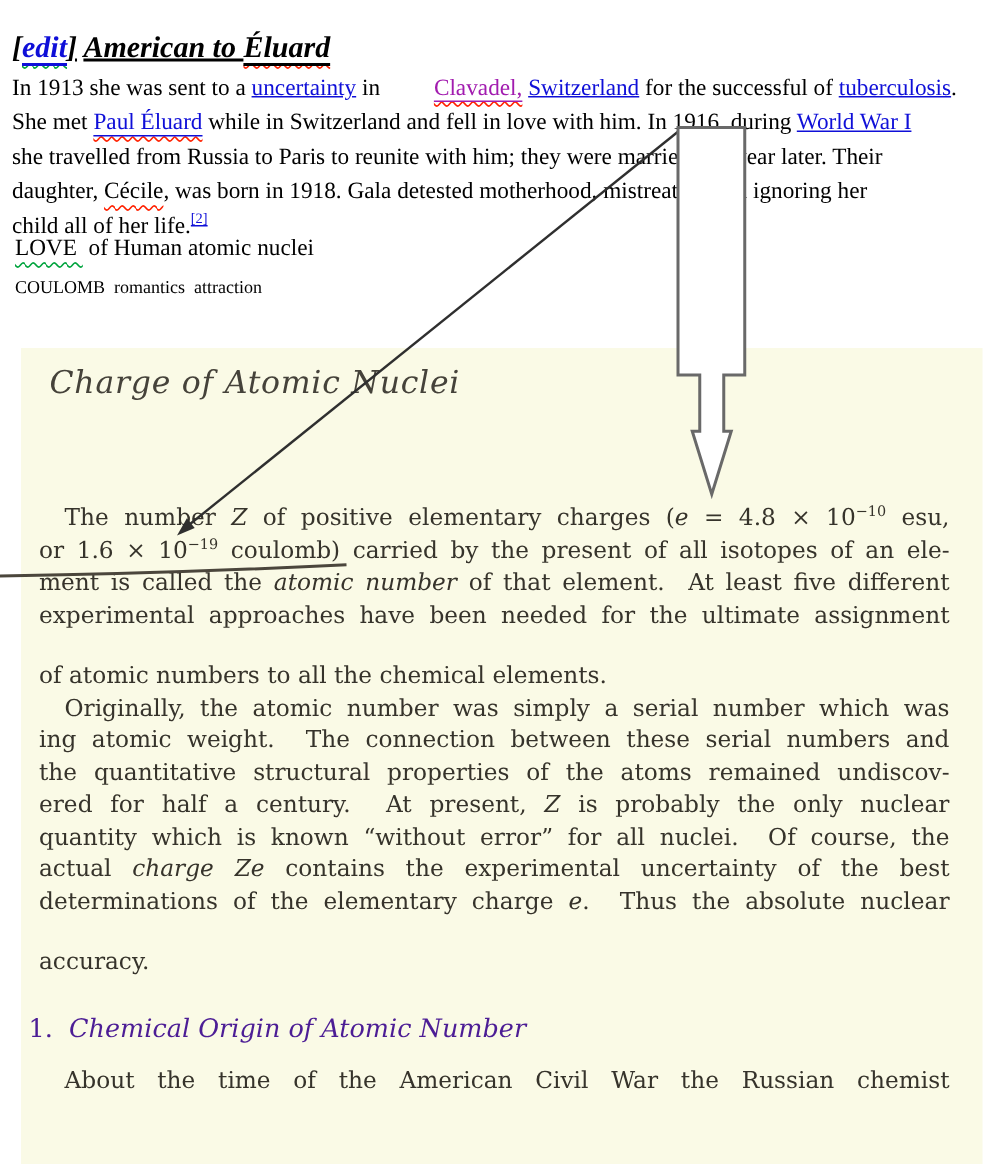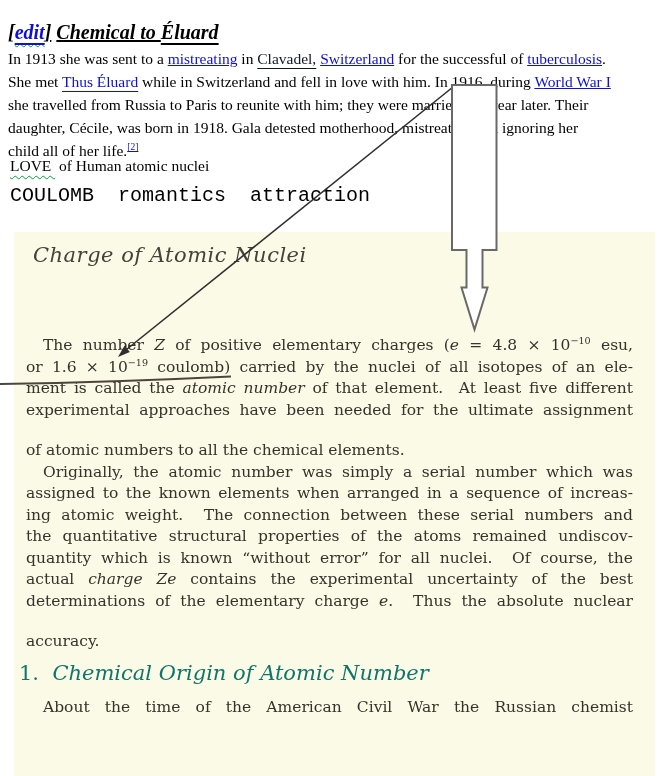--- a/index.html
+++ b/index.html
@@ -9,94 +9,94 @@
     font-family:"Liberation Serif",serif;
   }
   
   .h2{
     position:absolute;left:8px;top:4px;
     font-size:20px;font-weight:bold;font-style:italic;
     white-space:pre;
   }
   .u{text-decoration:underline;}
   .lnk{color:#0f0fd8;text-decoration:underline;}
-  .rlnk{color:#0f172a;text-decoration:underline;}
+  .rlnk{color:#a21caf;text-decoration:underline;margin-left:32px;}
   .sq-r{
-    text-decoration-style:wavy;
+    text-decoration:underline;text-decoration-style:wavy;
     text-decoration-color:#ff2000;text-decoration-thickness:1px;
     text-underline-offset:4px;text-decoration-skip-ink:none;
   }
   .sq-g{
     text-decoration:underline;text-decoration-style:wavy;
     text-decoration-color:#00a33c;text-decoration-thickness:1px;
     text-underline-offset:4px;text-decoration-skip-ink:none;
   }
   .sup{vertical-align:super;font-size:62%;line-height:0;}
   .i{font-style:italic;}
   .intro{position:absolute;left:8px;top:47px;font-size:15.5px;line-height:23px;}
   .tline{white-space:pre;}
   .note1{position:absolute;left:10px;top:157px;font-size:15.5px;white-space:pre;}
-  .note2{position:absolute;left:10px;top:184px;font-size:20px;white-space:pre;font-family:Liberation Mono, monospace;}
+  .note2{position:absolute;left:10px;top:184px;font-size:12px;white-space:pre;}
   
   .page{
     position:absolute;left:14px;top:232px;width:641px;height:544px;
     background:#fafae6;color:#36332b;
     font-family:"DejaVu Serif",serif;
   }
   .booktitle{
     position:absolute;left:19px;top:11px;
     font-style:italic;font-size:21px;color:#45423a;letter-spacing:.5px;
     white-space:pre;
   }
   .bookbody{position:absolute;left:12px;top:103px;width:607px;font-size:15.5px;}
   .bl{
     height:21.5px;line-height:21.5px;
     text-align:justify;text-align-last:justify;
     white-space:pre-wrap;
   }
   .bl.last{text-align-last:left;margin-top:19px;}
   .bl.ind{padding-left:17px;}
   .chap{
-    margin:7px 0 10px -7px;height:27px;line-height:27px;
-    font-size:21px;white-space:pre;color:#0f766e;
+    margin:20px 0 10px -7px;height:27px;line-height:27px;
+    font-size:17px;white-space:pre;color:#4c1d95;
   }
   
   .overlay{position:absolute;left:0;top:0;pointer-events:none;}
 </style>
 </head>
 <body>
 
-<h2 class="h2"><span class="u">[</span><span class="sq-g"><span class="lnk">edit</span></span><span class="u">]</span><span> </span><span class="u">Chemical to </span><span class="sq-r"><span class="u">Éluard</span></span></h2>
+<h2 class="h2"><span class="u">[</span><span class="sq-g"><span class="lnk">edit</span></span><span class="u">]</span><span> </span><span class="u">American to </span><span class="sq-r"><span class="u">Éluard</span></span></h2>
 
 <div class="intro">
-    <div class="tline"><span>In 1913 she was sent to a </span><span class="lnk">mistreating</span><span> in </span><span class="sq-r"><span class="rlnk">Clavadel,</span></span><span> </span><span class="lnk">Switzerland</span><span> for the successful of </span><span class="lnk">tuberculosis</span><span>.</span></div>
-    <div class="tline"><span>She met </span><span class="sq-r"><span class="lnk">Thus Éluard</span></span><span> while in Switzerland and fell in love with him. In 1916, during </span><span class="lnk">World War I</span></div>
+    <div class="tline"><span>In 1913 she was sent to a </span><span class="lnk">uncertainty</span><span> in </span><span class="sq-r"><span class="rlnk">Clavadel,</span></span><span> </span><span class="lnk">Switzerland</span><span> for the successful of </span><span class="lnk">tuberculosis</span><span>.</span></div>
+    <div class="tline"><span>She met </span><span class="sq-r"><span class="lnk">Paul Éluard</span></span><span> while in Switzerland and fell in love with him. In 1916, during </span><span class="lnk">World War I</span></div>
     <div class="tline"><span>she travelled from Russia to Paris to reunite with him; they were married one year later. Their</span></div>
     <div class="tline"><span>daughter, </span><span class="sq-r"><span>Cécile</span></span><span>, was born in 1918. Gala detested motherhood, mistreating and ignoring her</span></div>
     <div class="tline"><span>child all of her life.</span><span class="lnk sup">[2]</span></div>
   </div>
 
 <div class="note1"><span class="sq-g"><span>LOVE </span></span><span> of Human atomic nuclei</span></div>
 <div class="note2">COULOMB  romantics  attraction</div>
 
 <div class="page">
   <div class="booktitle">Charge of Atomic Nuclei</div>
   <div class="bookbody">
     <div>
         <div class="bl ind"><span>The number </span><span class="i">Z</span><span> of positive elementary charges (</span><span class="i">e</span><span> = 4.8 × 10</span><span class="sup">−10</span><span> esu,</span></div>
-        <div class="bl"><span>or 1.6 × 10</span><span class="sup">−19</span><span> coulomb) carried by the nuclei of all isotopes of an ele-</span></div>
+        <div class="bl"><span>or 1.6 × 10</span><span class="sup">−19</span><span> coulomb) carried by the present of all isotopes of an ele-</span></div>
         <div class="bl"><span>ment is called the </span><span class="i">atomic number</span><span> of that element.  At least five different</span></div>
         <div class="bl"><span>experimental approaches have been needed for the ultimate assignment</span></div>
         <div class="bl last"><span>of atomic numbers to all the chemical elements.</span></div>
       </div>
     <div>
         <div class="bl ind"><span>Originally, the atomic number was simply a serial number which was</span></div>
-        <div class="bl"><span>assigned to the known elements when arranged in a sequence of increas-</span></div>
         <div class="bl"><span>ing atomic weight.  The connection between these serial numbers and</span></div>
         <div class="bl"><span>the quantitative structural properties of the atoms remained undiscov-</span></div>
+        <div class="bl"><span>ered for half a century.  At present, </span><span class="i">Z</span><span> is probably the only nuclear</span></div>
         <div class="bl"><span>quantity which is known “without error” for all nuclei.  Of course, the</span></div>
         <div class="bl"><span>actual </span><span class="i">charge Ze</span><span> contains the experimental uncertainty of the best</span></div>
         <div class="bl"><span>determinations of the elementary charge </span><span class="i">e</span><span>.  Thus the absolute nuclear</span></div>
         <div class="bl last"><span>accuracy.</span></div>
       </div>
     <div class="chap"><span>1.  </span><span class="i">Chemical Origin of Atomic Number</span></div>
     <div>
         <div class="bl ind"><span>About the time of the American Civil War the Russian chemist</span></div>
       </div>
   </div>

